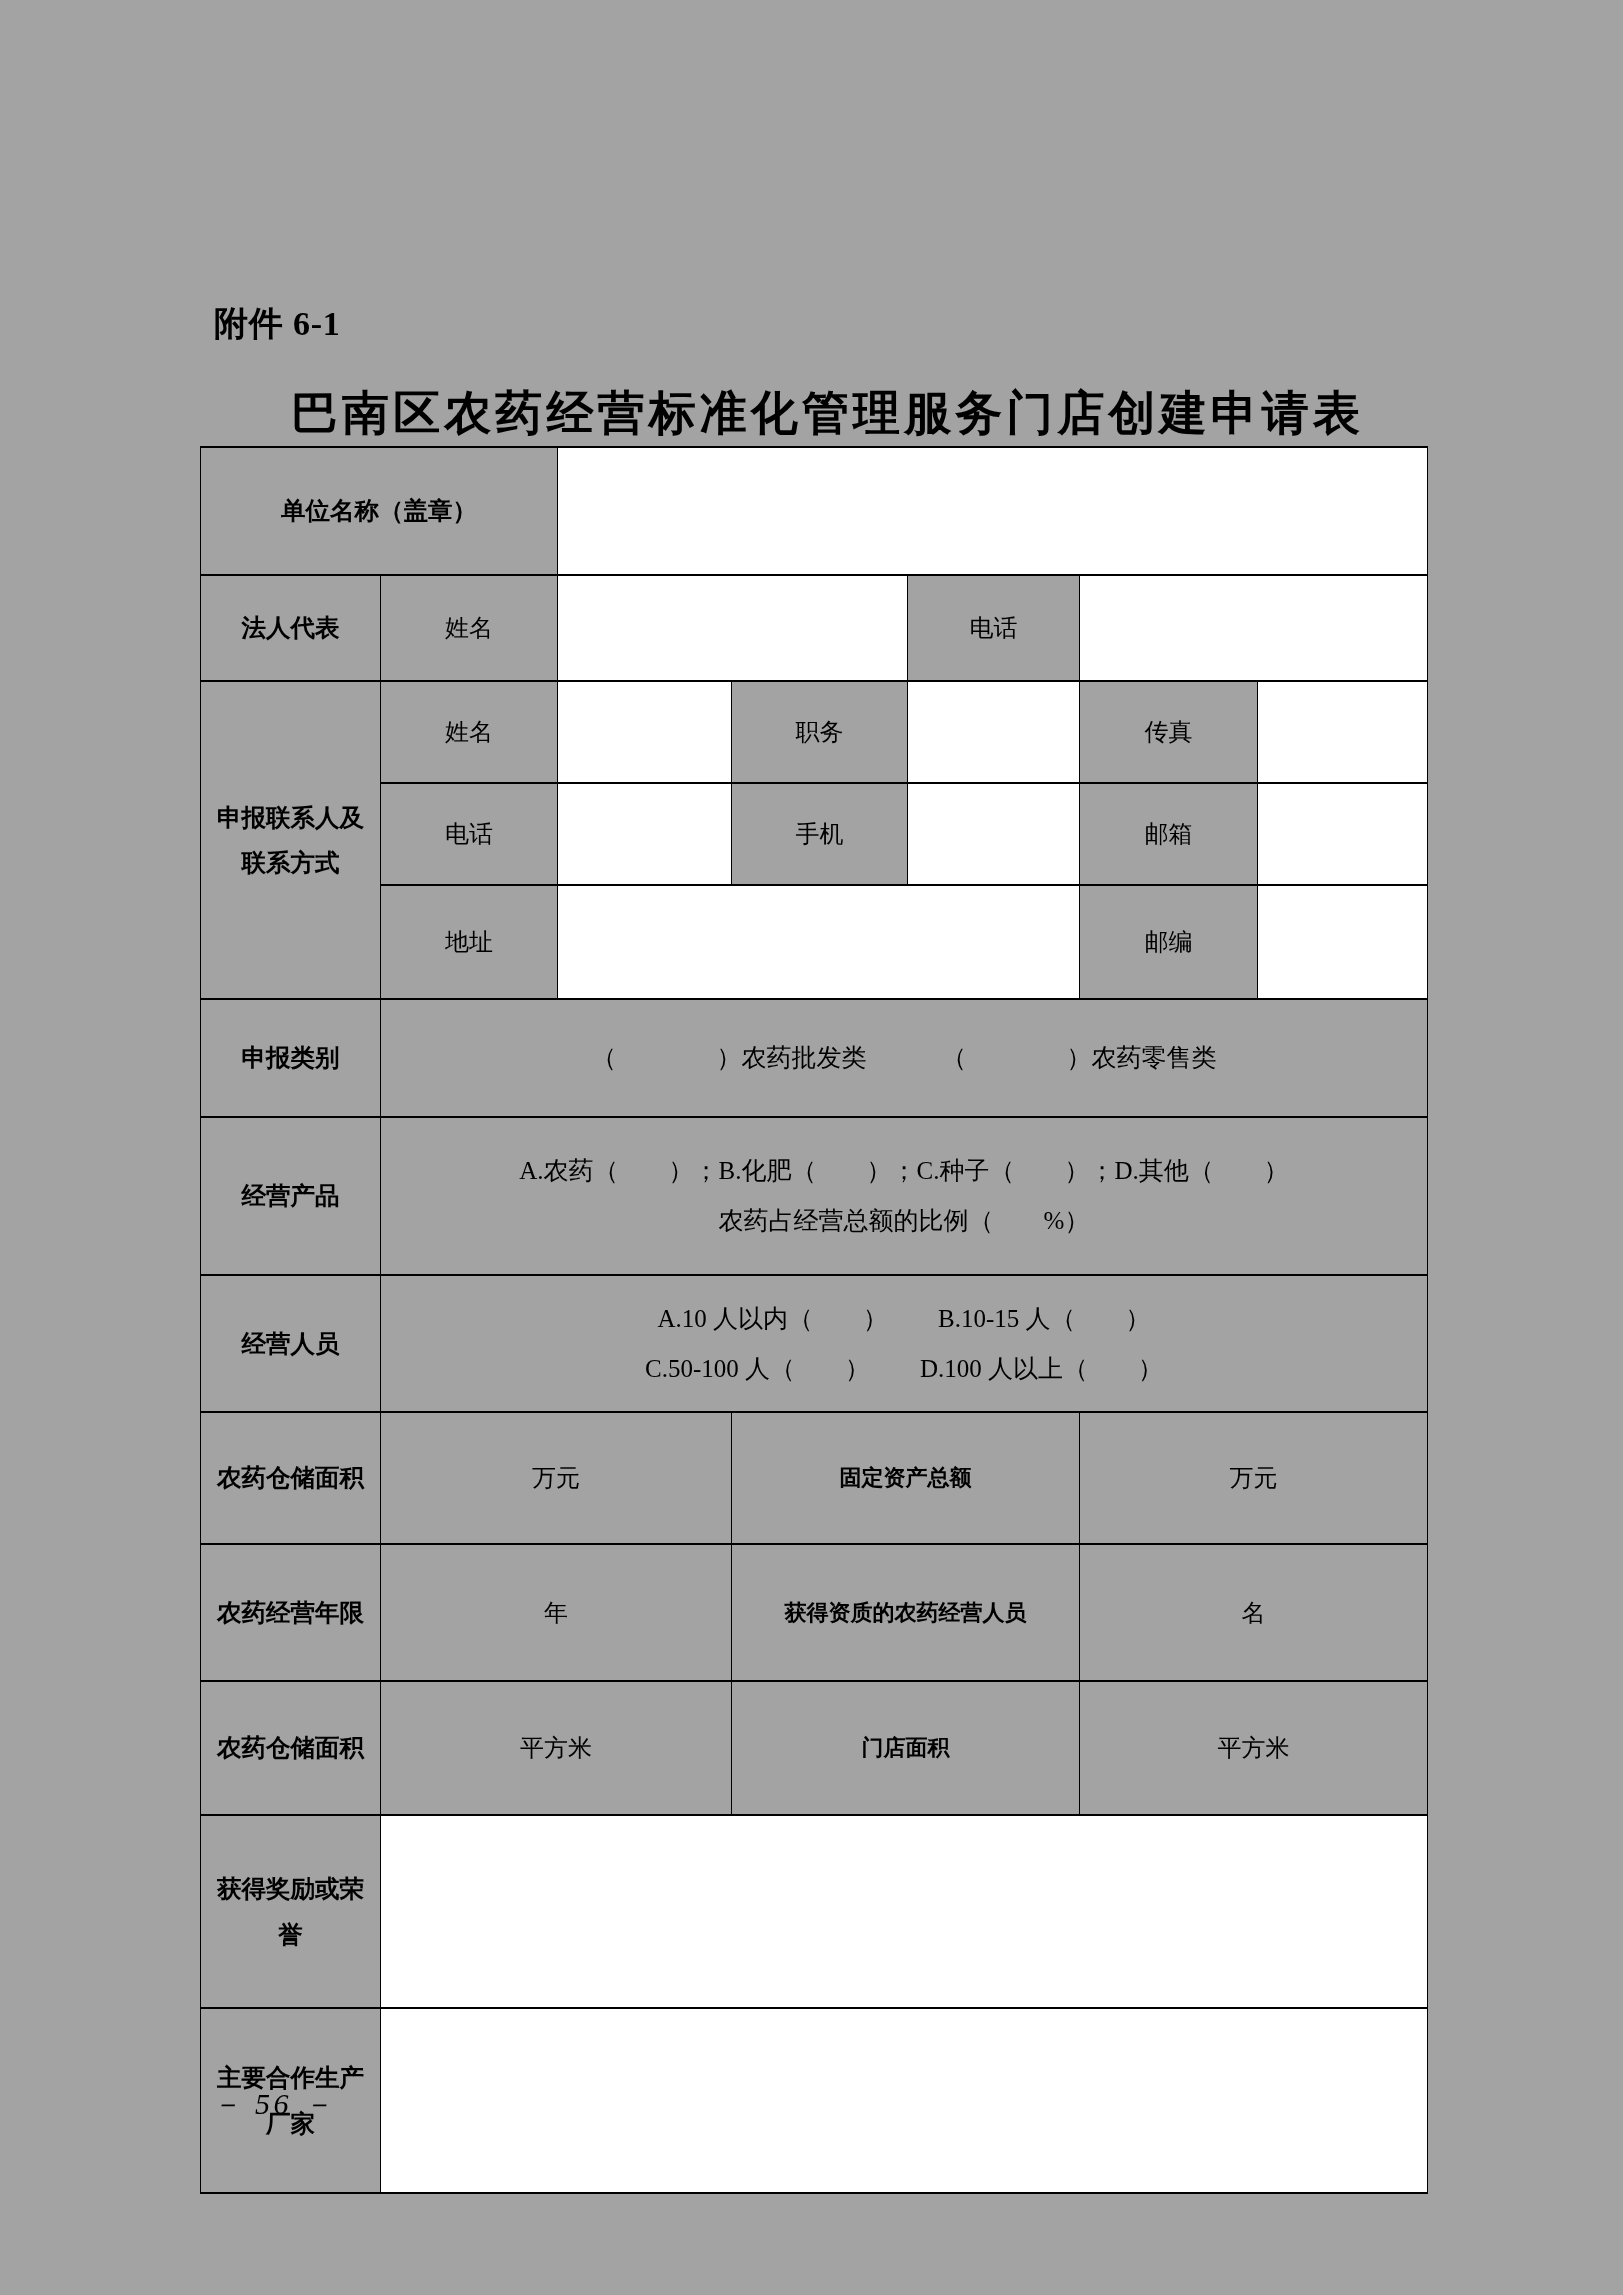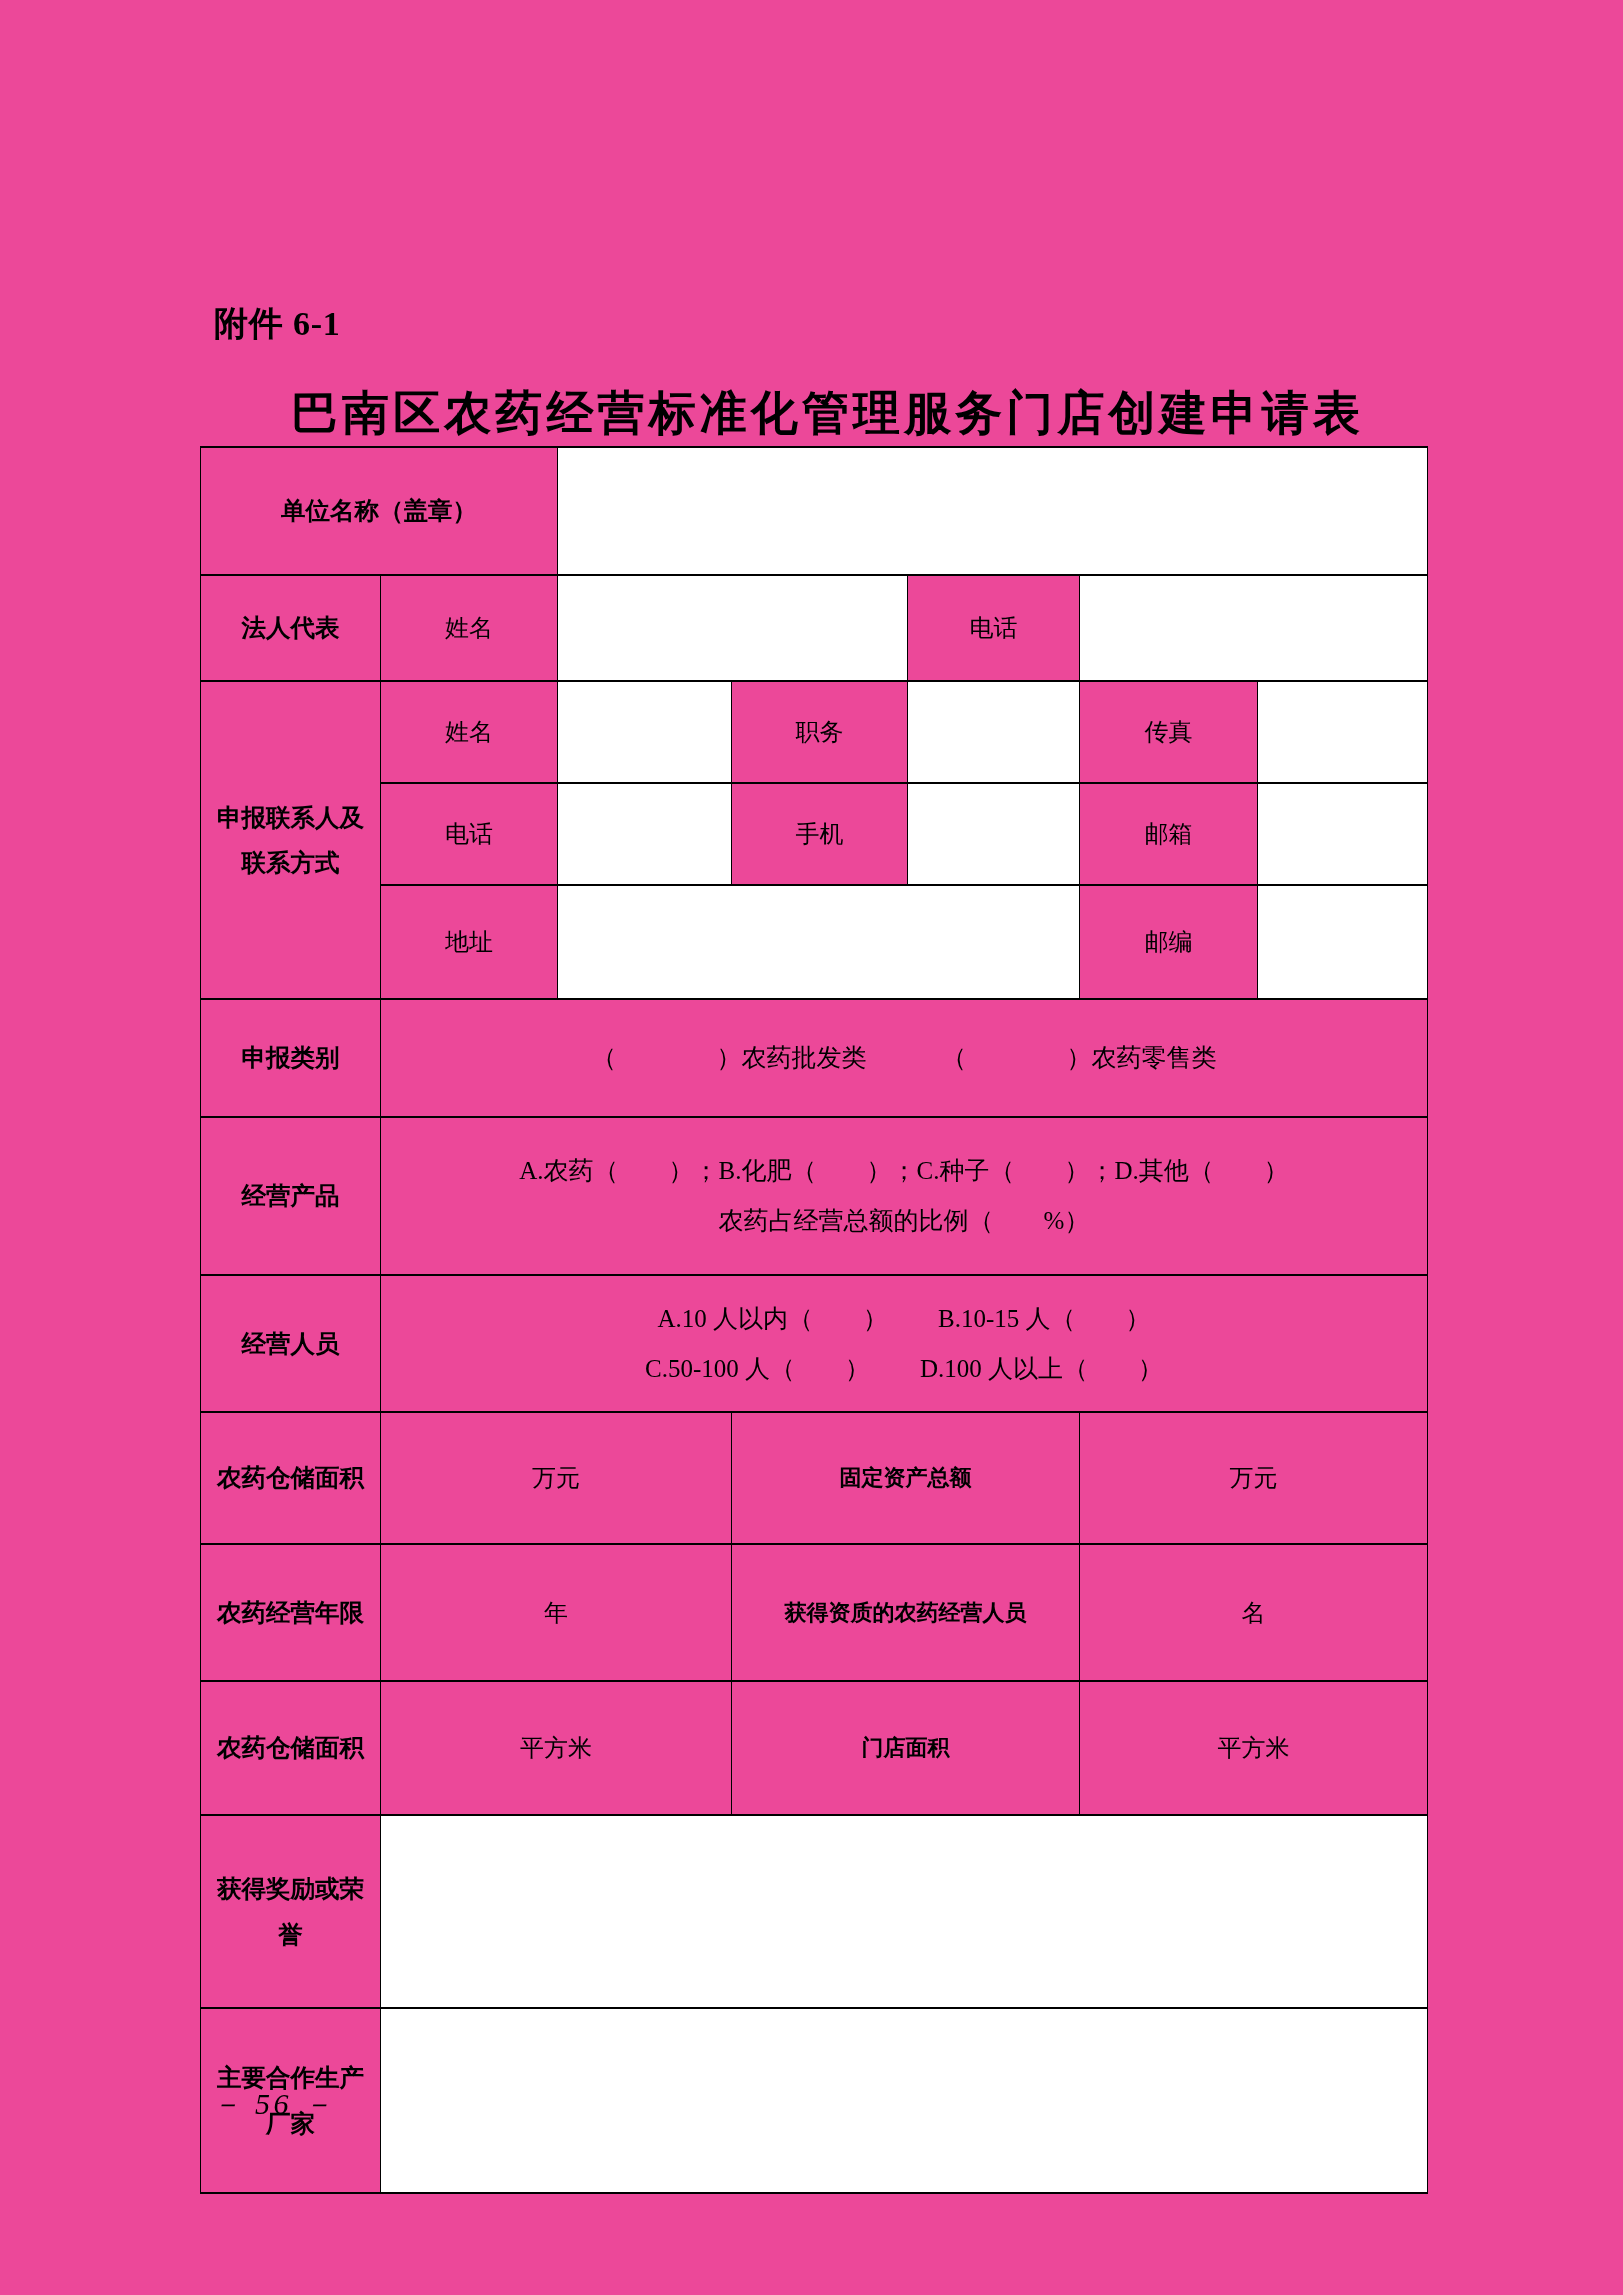--- a/index.html
+++ b/index.html
@@ -1,21 +1,21 @@
 <!DOCTYPE html>
 <html style="font-size:13px"><head>
 <meta charset="utf-8">
 <style>
   html,body{margin:0;padding:0;}
   body{
     width:1623px;height:2295px;position:relative;background:#ffffff;
     font-family:"Liberation Serif","DejaVu Serif",serif;color:#000;
     -webkit-font-smoothing:antialiased;
   }
-  .page{position:absolute;inset:0;background:#ec4899;}
+  .page{position:absolute;inset:0;background:#a3a3a3;}
 
   .attachment{
     position:absolute;left:214px;top:301px;
     font-size:34px;font-weight:700;letter-spacing:0.8px;
     font-family:"Liberation Serif","DejaVu Serif",serif;
   }
   .doc-title{
     position:absolute;left:0;top:366px;width:100%;margin:16px;
     text-align:center;font-size:47px;font-weight:700;letter-spacing:4.1px;
     font-family:"Liberation Serif","DejaVu Serif",serif;

